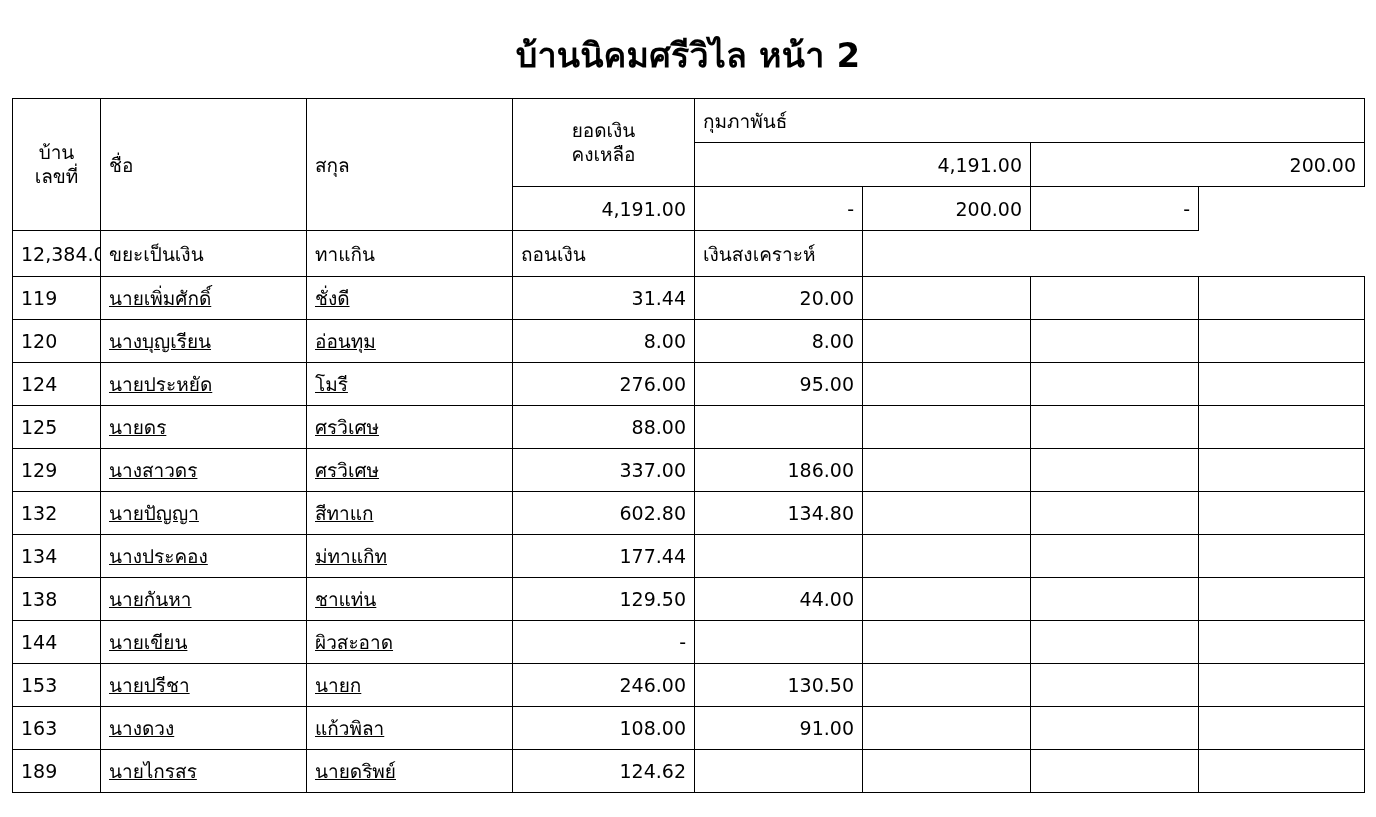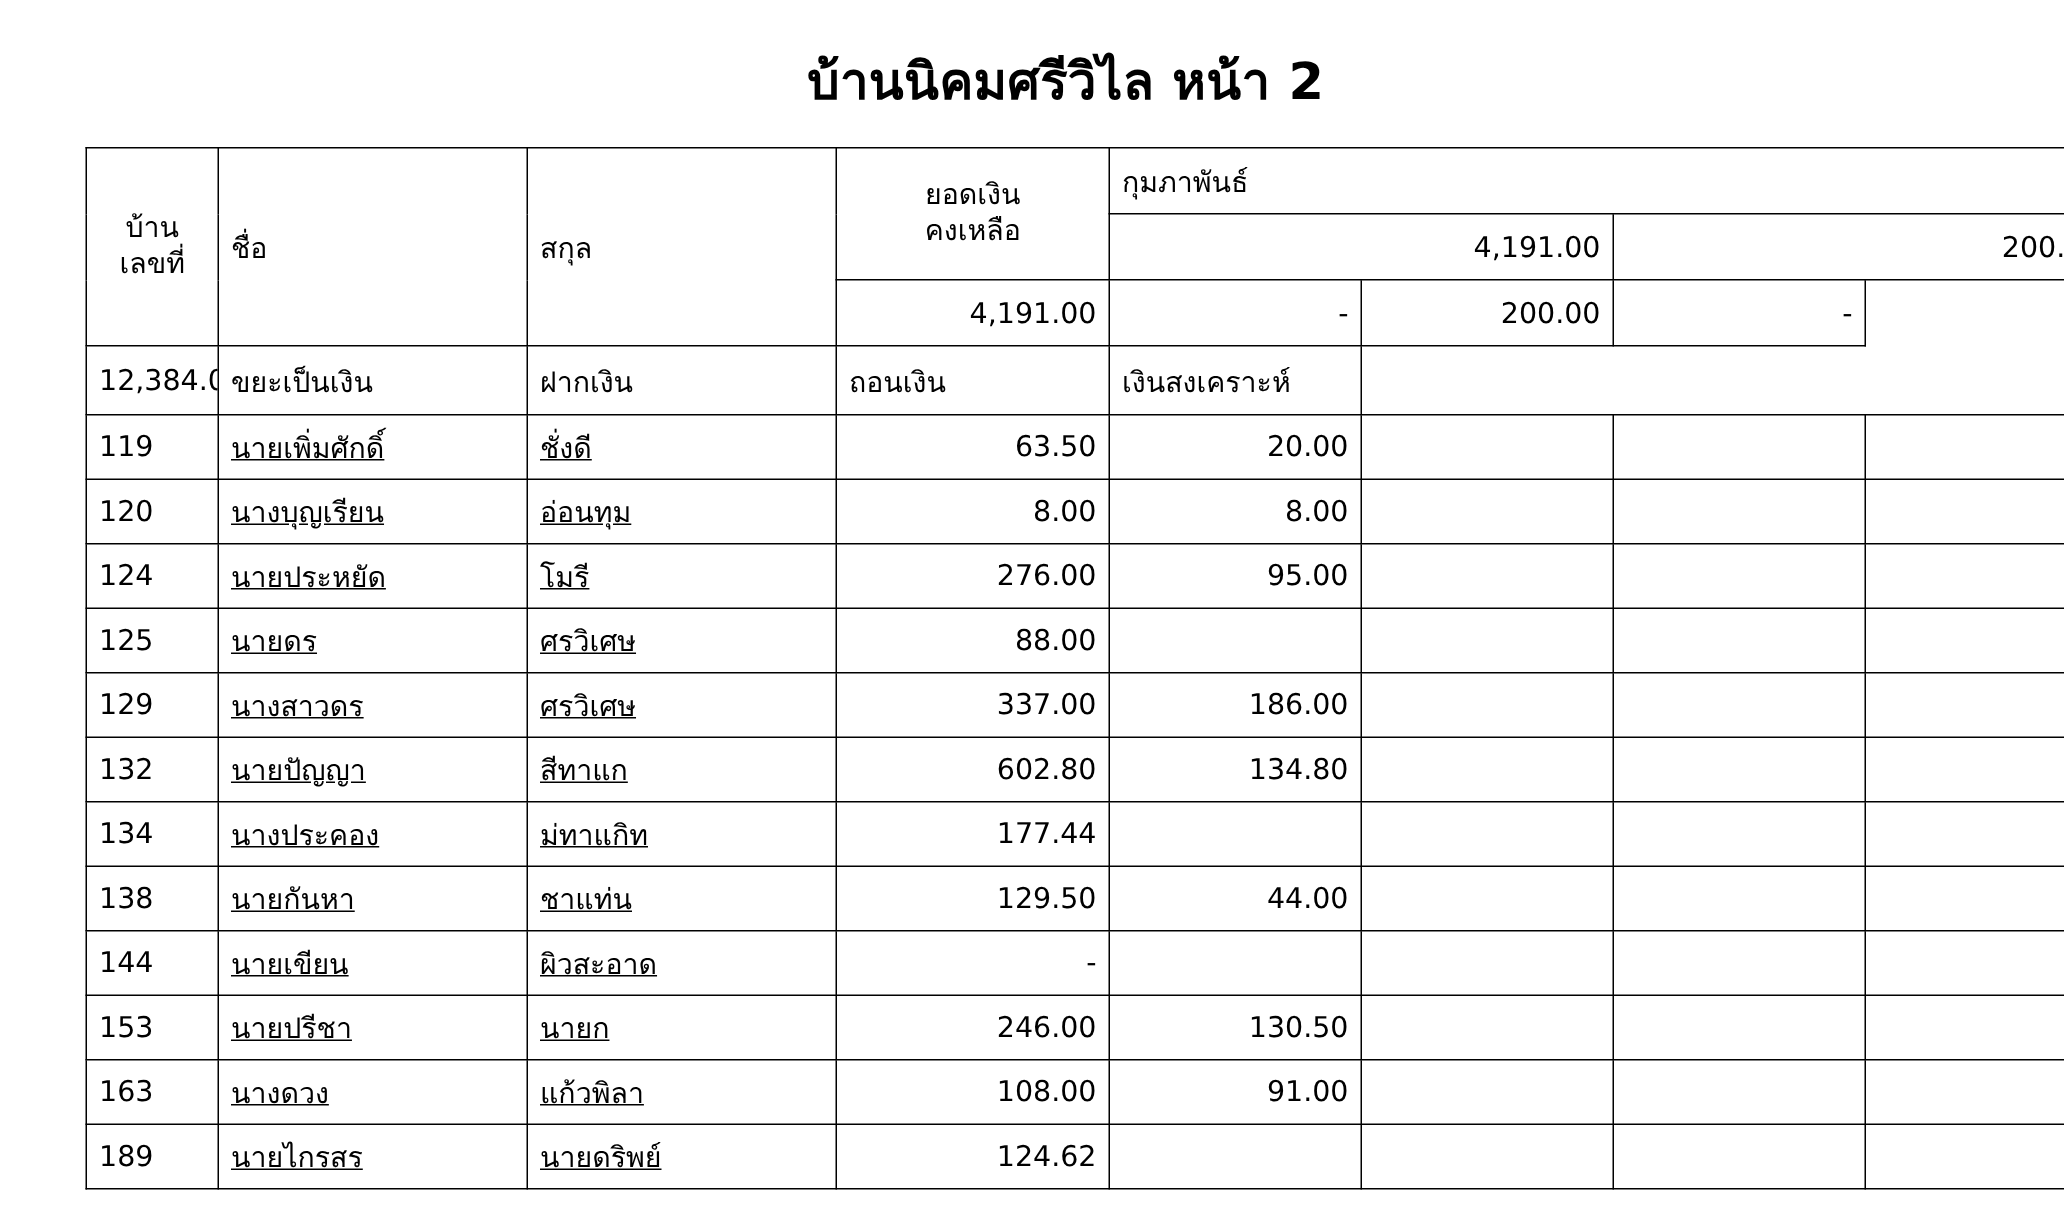--- a/index.html
+++ b/index.html
@@ -12,21 +12,20 @@
     height: 817px;
     font-family: "DejaVu Sans", "Liberation Sans", sans-serif;
     color: #000000;
     overflow: hidden;
   }
   .page {
     position: relative;
     width: 1376px;
     height: 689px;
     box-sizing: border-box;
-    padding-left: 45px;
   }
   .doc-title {
     text-align: center;
     font-size: 34px;
     font-weight: bold;
     line-height: 1;
     padding-top: 38px;
     padding-bottom: 26px;
     letter-spacing: 0.2px;
   }
@@ -112,31 +111,31 @@
       </tr>
       <tr>
         <td class="right h-sub">4,191.00</td>
         <td class="right h-sub">-</td>
         <td class="right h-sub">200.00</td>
         <td class="right h-sub">-</td>
       </tr>
       <tr>
         <td class="right h-colhead">12,384.00</td>
         <td class="center bold h-colhead">ขยะเป็นเงิน</td>
-        <td class="center bold h-colhead">ฝากเงิน</td>
+        <td class="center bold h-colhead">ทาแกิน</td>
         <td class="center bold h-colhead">ถอนเงิน</td>
         <td class="center bold h-colhead">เงินสงเคราะห์</td>
       </tr>
     </thead>
     <tbody id="rows-body">
         <tr class="data-row">
           <td class="center">119</td>
           <td class="left">นายเพิ่มศักดิ์</td>
           <td class="left">ชั่งดี</td>
-          <td class="right">63.50</td>
+          <td class="right">31.44</td>
           <td class="right">20.00</td>
           <td class="right"></td>
           <td class="right"></td>
           <td class="right"></td>
         </tr>
         <tr class="data-row">
           <td class="center">120</td>
           <td class="left">นางบุญเรียน</td>
           <td class="left">อ่อนทุม</td>
           <td class="right">8.00</td>

